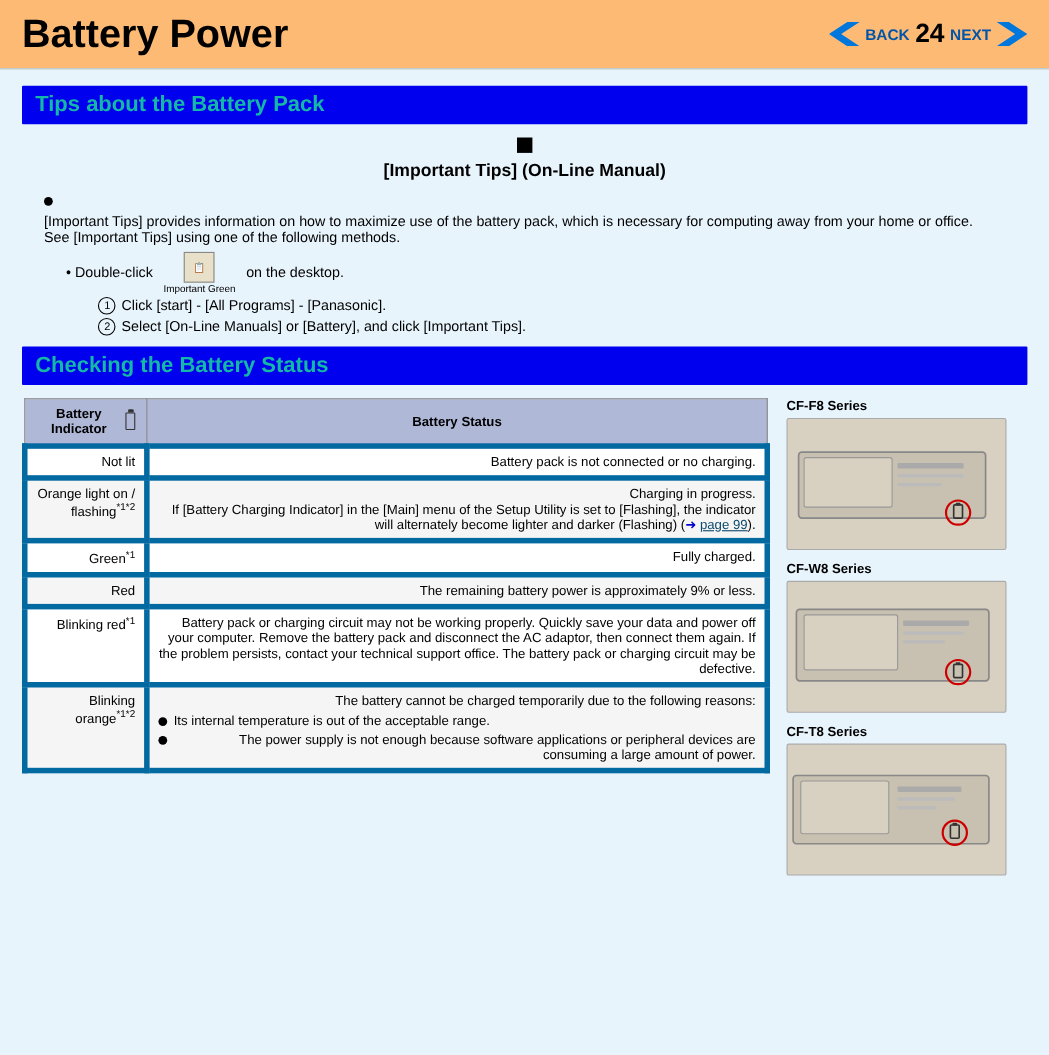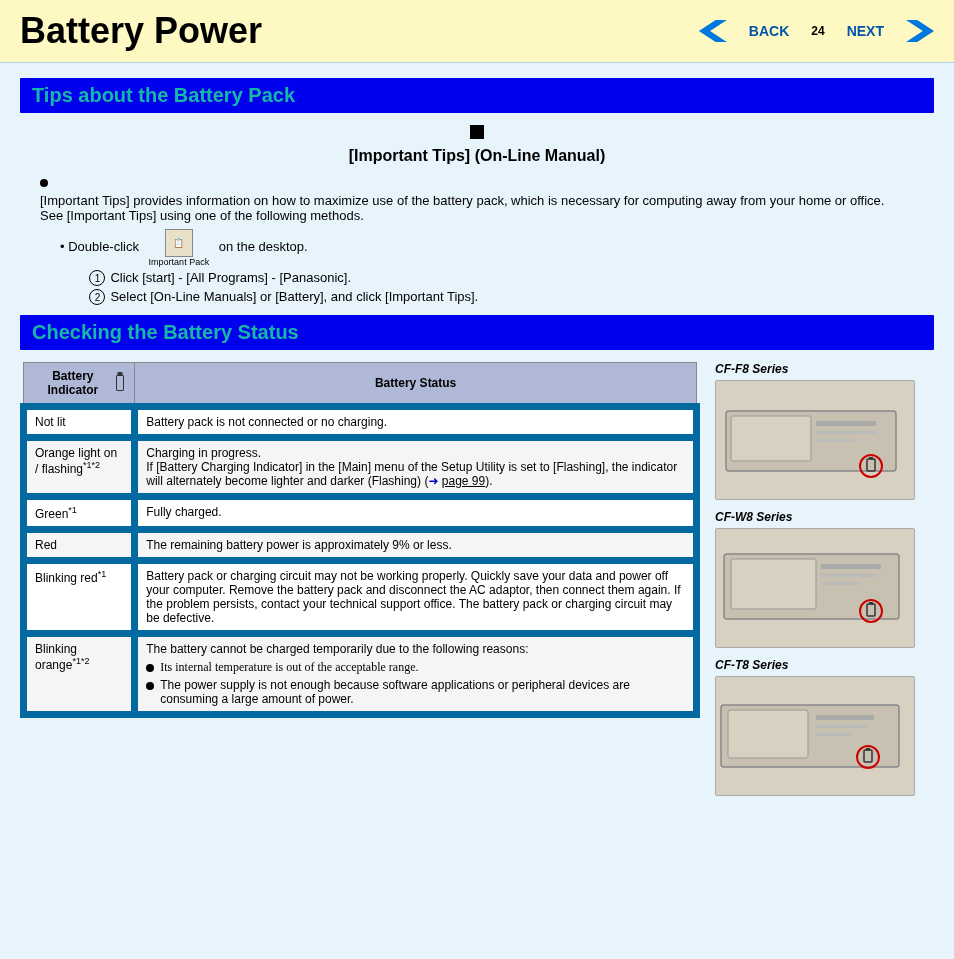--- a/index.html
+++ b/index.html
@@ -5,52 +5,52 @@
     * { margin: 0; padding: 0; box-sizing: border-box; }
     body {
       font-family: Arial, sans-serif;
       font-size: 13px;
       background: #e8f4fc;
       width: 954px;
       min-height: 959px;
       color: #000;
     }
     .header {
-      background: #fef9c3;
+      background: #fdba74;
       padding: 10px 20px;
       display: flex;
       align-items: center;
       justify-content: space-between;
       border-bottom: 1px solid #aad4ec;
     }
     .page-title {
       font-size: 36px;
       font-weight: bold;
       color: #000;
     }
     .nav-controls {
       display: flex;
       align-items: center;
-      gap: 22px;
+      gap: 5px;
       color: #0055aa;
       font-size: 14px;
       font-weight: bold;
     }
     .nav-arrow {
       width: 28px;
       height: 22px;
       background: #0077dd;
       clip-path: polygon(40% 0%, 100% 50%, 40% 100%, 0% 100%, 60% 50%, 0% 0%);
       cursor: pointer;
     }
     .nav-arrow-left {
       clip-path: polygon(60% 0%, 100% 0%, 40% 50%, 100% 100%, 60% 100%, 0% 50%);
     }
     .nav-page-num {
-      font-size: 12px;
+      font-size: 24px;
       font-weight: bold;
       color: #000;
     }
     .content {
       padding: 15px 20px;
     }
     .section-header {
       background: #0000ee;
       color: #14b8a6;
       font-size: 20px;
@@ -143,46 +143,46 @@
     .main-body {
       display: flex;
       gap: 15px;
       margin-top: 10px;
     }
     .table-section {
       flex: 0 0 680px;
     }
     .images-section {
       flex: 1;
-      font-style: italic;
     }
     table {
       border-collapse: collapse;
       width: 100%;
       font-size: 12px;
     }
     table thead tr th {
       background: #b0b8d8;
       padding: 6px 10px;
       border: 1px solid #888;
       text-align: center;
     }
     table tbody tr td {
-      border: 7px solid #0369a1;
+      border: 5px solid #0369a1;
       padding: 5px 8px;
       vertical-align: top;
+      text-align: right;
     }
     table tbody tr:nth-child(odd) td {
       background: #fff;
     }
     table tbody tr:nth-child(even) td {
       background: #f5f5f5;
     }
     .link-blue {
-      color: #000000;
+      color: #0c4a6e;
       text-decoration: underline;
     }
     .series-label {
       font-size: 12px;
       font-weight: bold;
       margin-bottom: 4px;
       margin-top: 10px;
     }
     .series-label:first-child {
       margin-top: 0;
@@ -260,21 +260,21 @@
         <span>[Important Tips] provides information on how to maximize use of the battery pack, which is necessary for computing away from your home or office.</span><br>
         <span>See [Important Tips] using one of the following methods.</span>
       </div>
     </div>
 
     <div class="sub-bullets">
       <div class="sub-bullet-item">
         • <span>Double-click</span>
         <span class="desktop-icon">
           <span class="desktop-icon-img">📋</span>
-          <span class="desktop-icon-label">Important Pack</span>
+          <span class="desktop-icon-label">Important Green</span>
         </span>
         <span>on the desktop.</span>
       </div>
       <div class="numbered-item">
         &nbsp;&nbsp;&nbsp;&nbsp;<span class="circle-num">1</span>
         <span>Click [start] - [All Programs] - [Panasonic].</span>
       </div>
       <div class="numbered-item">
         &nbsp;&nbsp;&nbsp;&nbsp;<span class="circle-num">2</span>
         <span>Select [On-Line Manuals] or [Battery], and click [Important Tips].</span>
@@ -322,21 +322,21 @@
           </tr>
           <tr>
             <td>Blinking red<sup class="superscript">*1</sup></td>
             <td>Battery pack or charging circuit may not be working properly. Quickly save your data and power off your computer. Remove the battery pack and disconnect the AC adaptor, then connect them again. If the problem persists, contact your technical support office. The battery pack or charging circuit may be defective.</td>
           </tr>
           <tr>
             <td>Blinking orange<sup class="superscript">*1</sup><sup class="superscript">*2</sup></td>
             <td>
               <span>The battery cannot be charged temporarily due to the following reasons:</span>
               <div style="margin-top:4px;">
-                <div style="display:flex;gap:6px;margin-bottom:3px;font-family:Liberation Serif, serif;">
+                <div style="display:flex;gap:6px;margin-bottom:3px;">
                   <span class="bullet-dot" style="margin-top:4px;flex-shrink:0;"></span>
                   <span>Its internal temperature is out of the acceptable range.</span>
                 </div>
                 <div style="display:flex;gap:6px;">
                   <span class="bullet-dot" style="margin-top:4px;flex-shrink:0;"></span>
                   <span>The power supply is not enough because software applications or peripheral devices are consuming a large amount of power.</span>
                 </div>
               </div>
             </td>
           </tr>

